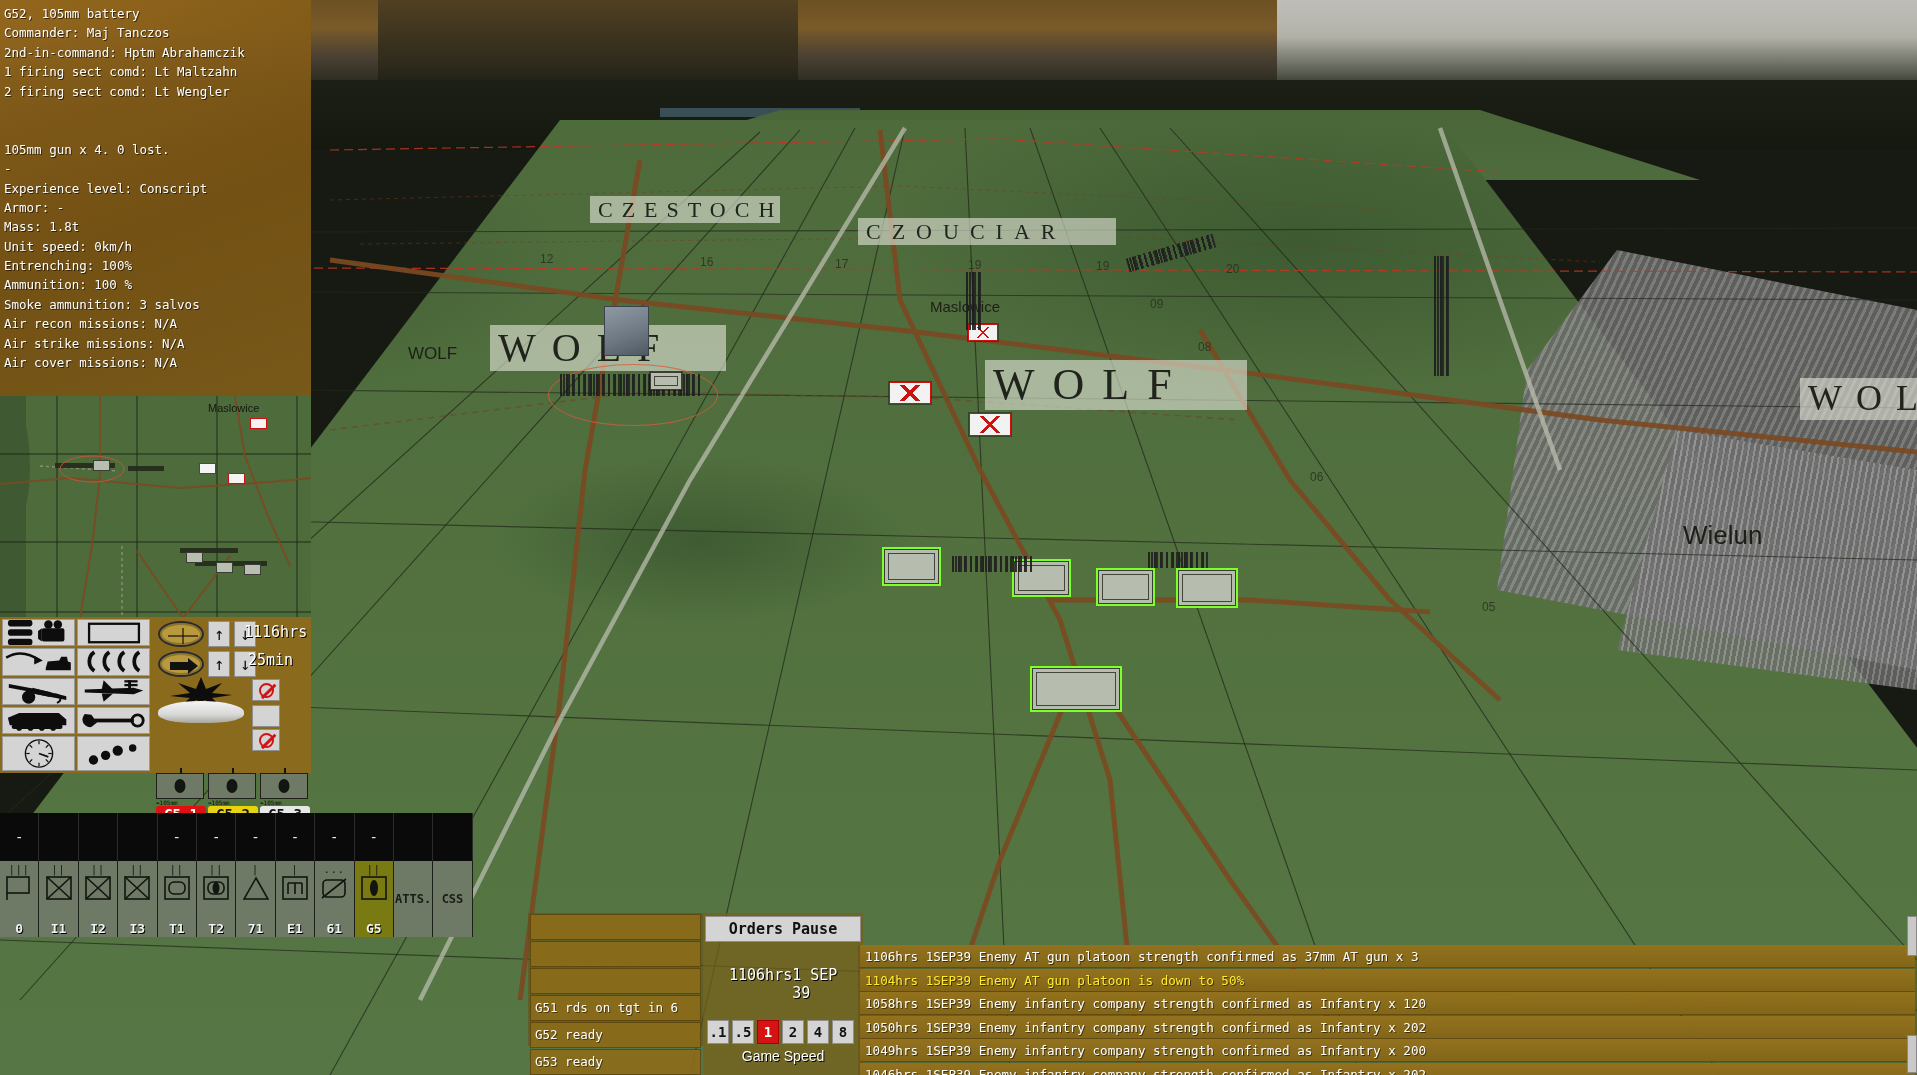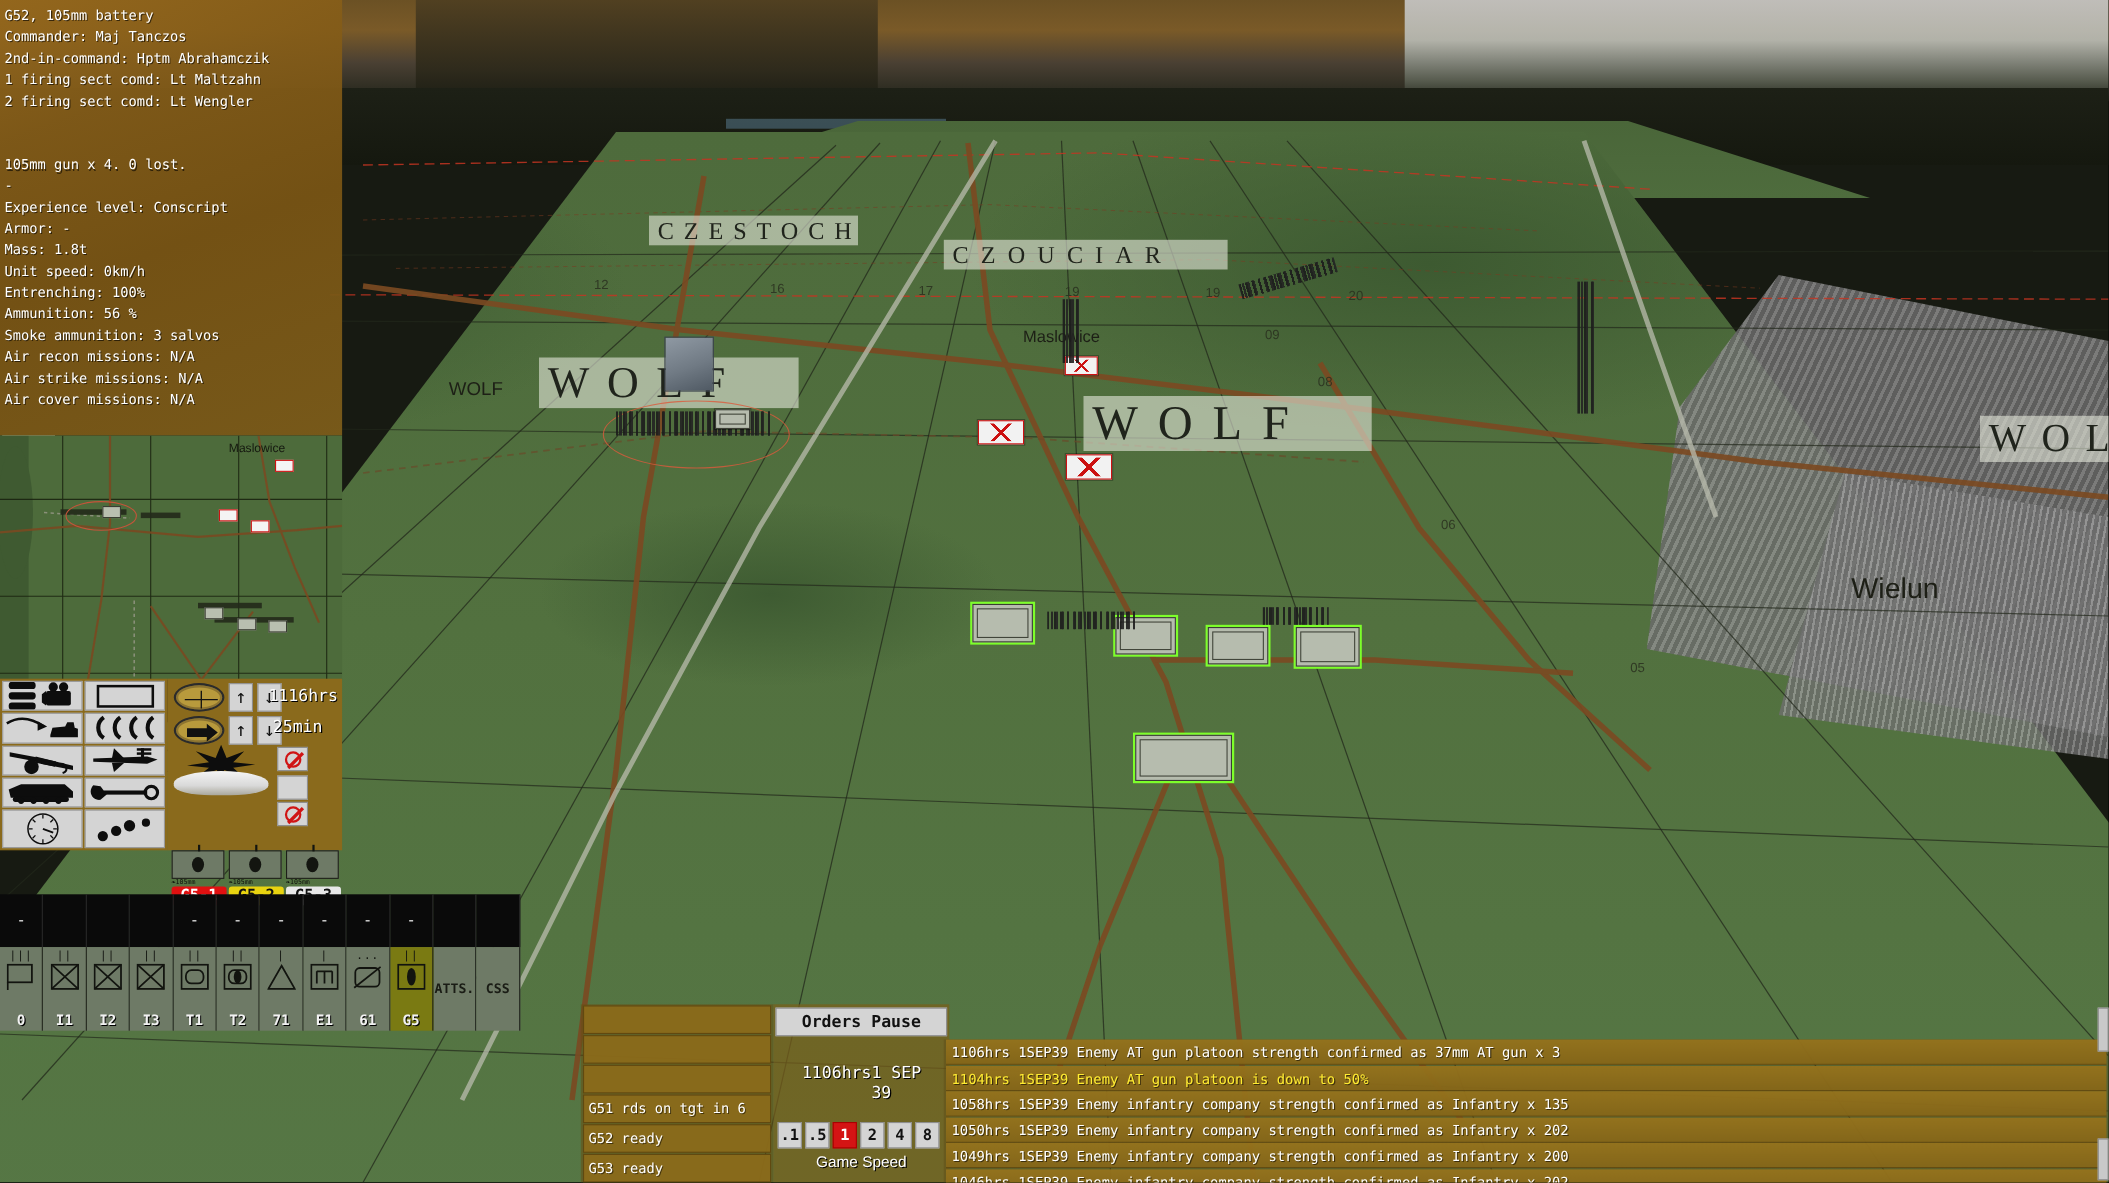--- a/index.html
+++ b/index.html
@@ -274,21 +274,21 @@
   }
   .ech { position:absolute; left:50%; top:4px; transform:translateX(-50%); color:#12140f; font-size:10px; letter-spacing:1px; line-height:9px;}
   .btn-atts, .btn-css {
     width:39.4px; background:#6e7a66; border-right:1px solid #1c1e18;
     color:#1a1c15; font-size:12px; font-family:"DejaVu Sans Mono",monospace;
     display:flex; align-items:center; justify-content:center; font-weight:bold;
   }
 
   
   #orders-list {
-    position:absolute; left:528px; top:913px; width:175px; height:162px;
+    position:absolute; left:528px; top:913px; width:175px; height:133px;
     background: rgba(104,78,18,.55);
   }
   #orders-list .row {
     height:26px; margin:1px 2px; background: rgba(140,107,26,.92);
     border:1px solid rgba(70,52,10,.6);
     color:#fff; font-family:"DejaVu Sans Mono",monospace; font-size:12.5px;
     line-height:24px; padding-left:4px; white-space:nowrap;
     text-shadow:1px 1px 0 rgba(0,0,0,.5);
   }
 
@@ -458,21 +458,21 @@
         <div class="line">2 firing sect comd: Lt Wengler</div>
         <div class="blank"></div>
         <div class="blank"></div>
         <div class="line">105mm gun x 4. 0 lost.</div>
         <div class="line">-</div>
         <div class="line">Experience level: Conscript</div>
         <div class="line">Armor: -</div>
         <div class="line">Mass: 1.8t</div>
         <div class="line">Unit speed: 0km/h</div>
         <div class="line">Entrenching: 100%</div>
-        <div class="line">Ammunition: 56 %</div>
+        <div class="line">Ammunition: 100 %</div>
         <div class="line">Smoke ammunition: 3 salvos</div>
         <div class="line">Air recon missions: N/A</div>
         <div class="line">Air strike missions: N/A</div>
         <div class="line">Air cover missions: N/A</div>
       </div>
   </div>
 
   <div id="wind-box">
     <div class="wind-title">WIND</div>
     <svg class="wind-arrow" viewBox="0 0 28 42">
@@ -822,21 +822,21 @@
         <div class="sp">2</div>
         <div class="sp">4</div>
         <div class="sp">8</div>
       </div>
     <div class="speedlbl">Game Speed</div>
   </div>
 
   <div id="msg-log">
       <div class="msg">1106hrs 1SEP39 Enemy AT gun platoon strength confirmed as 37mm AT gun x 3</div>
       <div class="msg hl">1104hrs 1SEP39 Enemy AT gun platoon is down to 50%</div>
-      <div class="msg">1058hrs 1SEP39 Enemy infantry company strength confirmed as Infantry x 135</div>
+      <div class="msg">1058hrs 1SEP39 Enemy infantry company strength confirmed as Infantry x 120</div>
       <div class="msg">1050hrs 1SEP39 Enemy infantry company strength confirmed as Infantry x 202</div>
       <div class="msg">1049hrs 1SEP39 Enemy infantry company strength confirmed as Infantry x 200</div>
       <div class="msg">1046hrs 1SEP39 Enemy infantry company strength confirmed as Infantry x 202</div>
     </div>
   <div class="scrollcap" style="left:1907px; top:916px; height:40px;"></div>
   <div class="scrollcap" style="left:1907px; top:1035px; height:38px;"></div>
 
 </div>
 
 </body></html>

